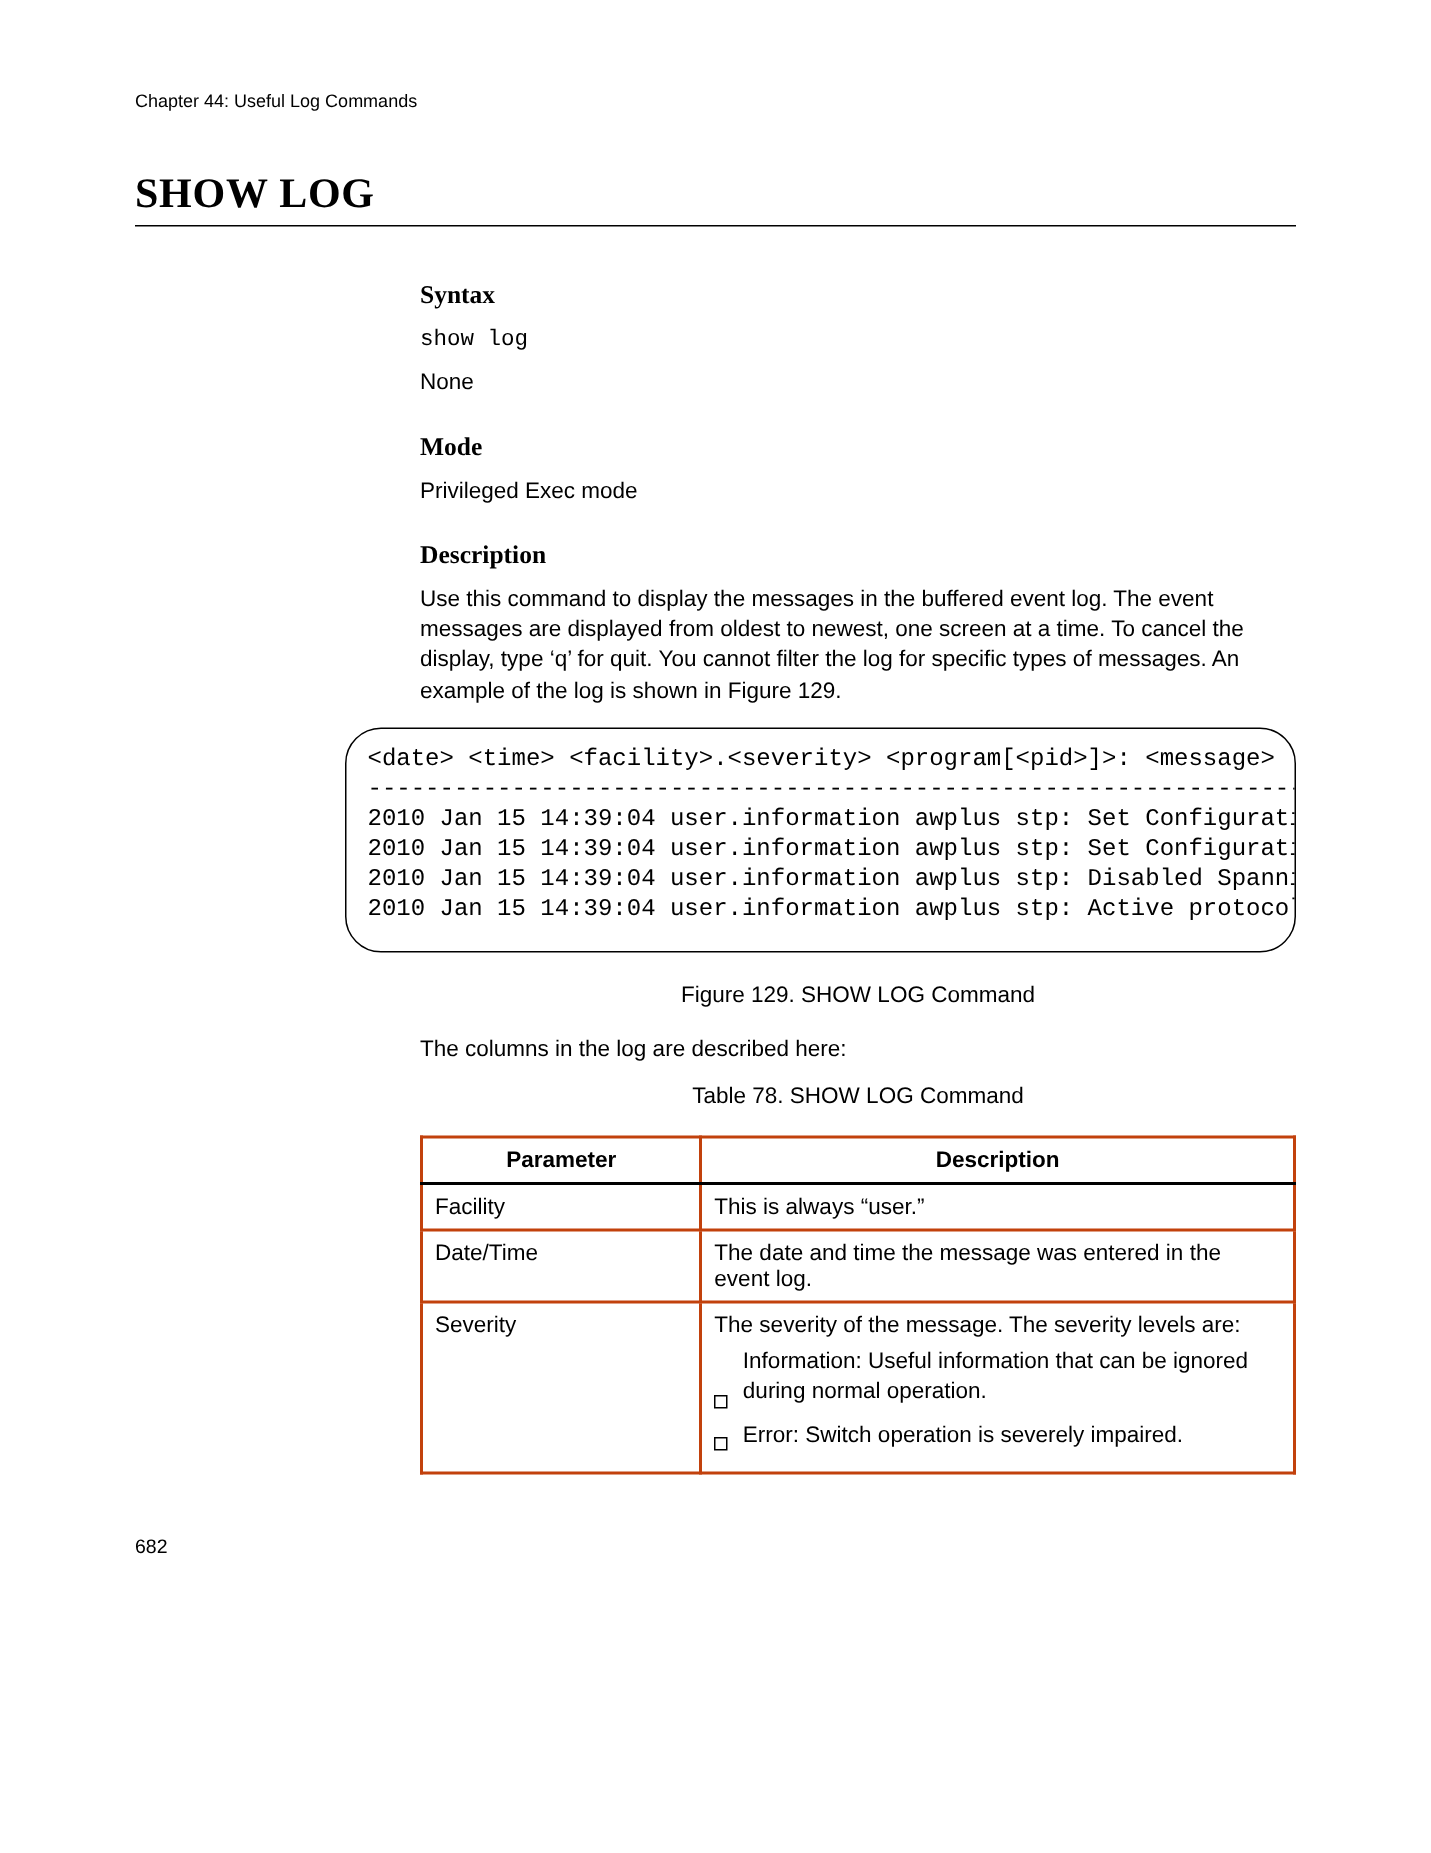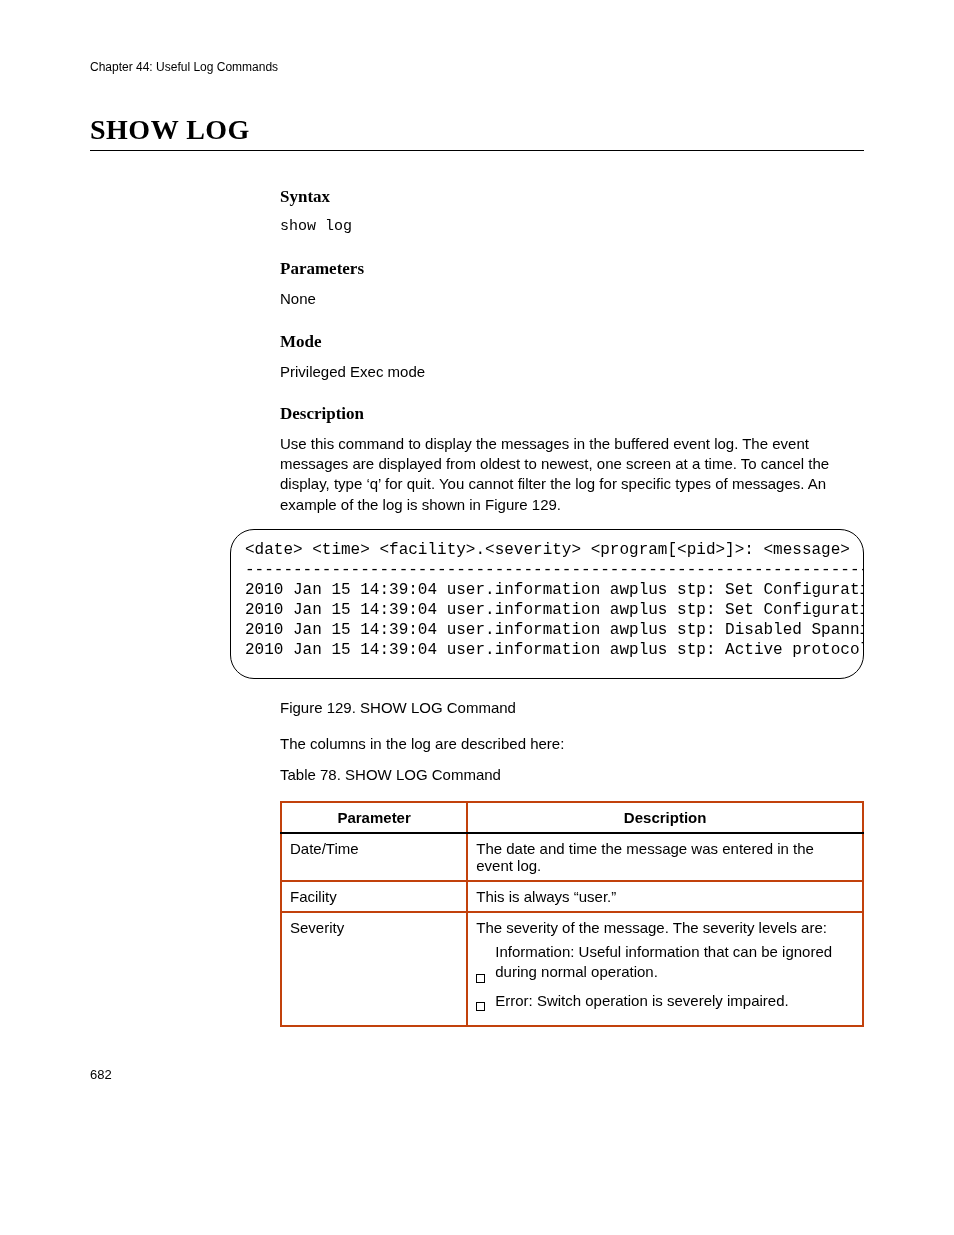--- a/index.html
+++ b/index.html
@@ -53,21 +53,21 @@
     border: 1px solid #000;
     border-radius: 24px;
     padding: 10px 14px 18px 14px;
     font-family: "Courier New", Courier, monospace;
     font-size: 16px;
     white-space: pre;
     line-height: 1.25;
     overflow: hidden;
   }
   .figure-caption, .table-caption {
-    text-align: left;
+    text-align: center;
     margin: 12px 0 18px 0;
   }
   table.param-table {
     border-collapse: collapse;
     width: 100%;
     margin-top: 4px;
   }
   table.param-table th, table.param-table td {
     border: 2px solid #c2410c;
     padding: 6px 8px;
@@ -115,21 +115,20 @@
 <div class="chapter-header">Chapter 44: Useful Log Commands</div>
 
 <h1 class="page-title">SHOW LOG</h1>
 <hr class="title-rule">
 
 <div class="content-block">
 
   <div class="section-heading">Syntax</div>
   <div class="mono body-text">show log</div>
 
-  <div class="section-heading">Parameters</div>
   <div class="body-text">None</div>
 
   <div class="section-heading">Mode</div>
   <div class="body-text">Privileged Exec mode</div>
 
   <div class="section-heading">Description</div>
   <div class="body-text">Use this command to display the messages in the buffered event log. The event messages are displayed from oldest to newest, one screen at a time. To cancel the display, type ‘q’ for quit. You cannot filter the log for specific types of messages. An example of the log is shown in Figure 129.</div>
 
 </div>
 
@@ -147,26 +146,26 @@
 
   <table class="param-table">
     <thead>
       <tr>
         <th class="col-param">Parameter</th>
         <th>Description</th>
       </tr>
     </thead>
     <tbody>
       <tr>
+        <td>Facility</td>
+        <td>This is always “user.”</td>
+      </tr>
+      <tr>
         <td>Date/Time</td>
         <td>The date and time the message was entered in the event log.</td>
-      </tr>
-      <tr>
-        <td>Facility</td>
-        <td>This is always “user.”</td>
       </tr>
       <tr>
         <td>Severity</td>
         <td>
           <div>The severity of the message. The severity levels are:</div>
           <ul class="desc-list">
             <li>
               <span class="bullet-icon"></span>
               <span>Information: Useful information that can be ignored during normal operation.</span>
             </li>

